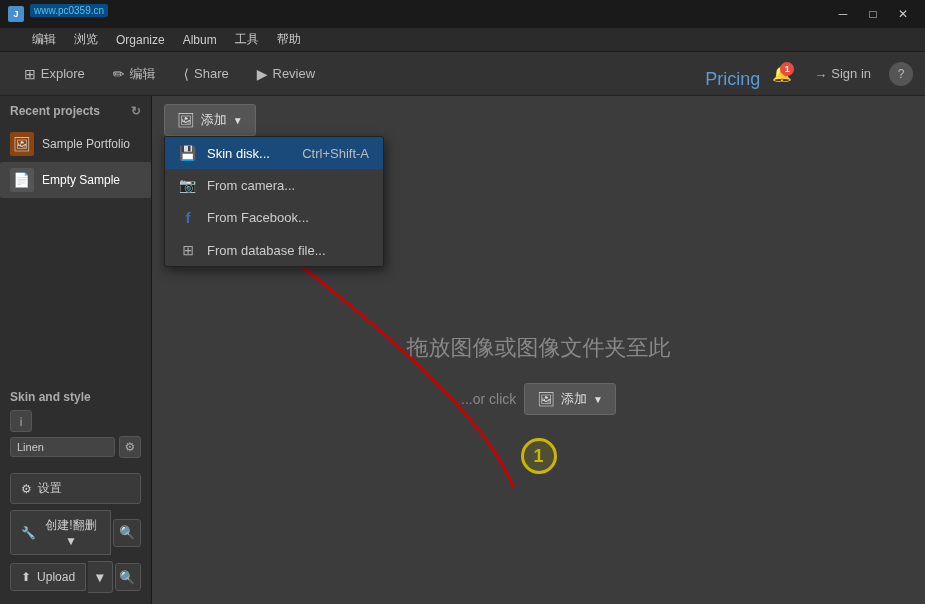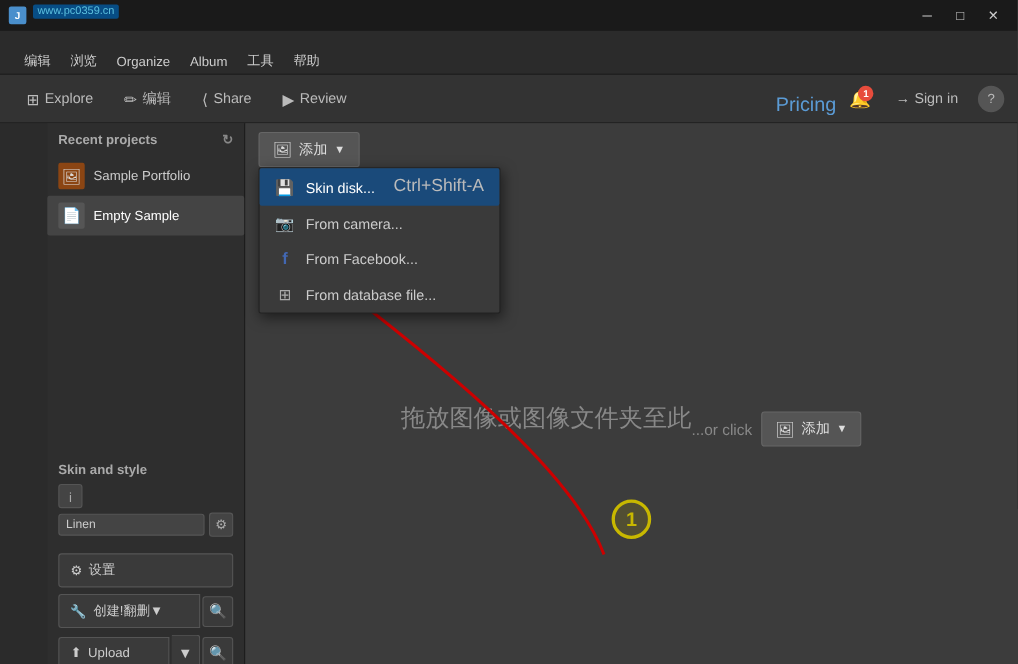--- a/index.html
+++ b/index.html
@@ -57,24 +57,23 @@
       align-items: center;
       justify-content: center;
     }
 
     
     #menubar {
       height: 24px;
       background: #2b2b2b;
       display: flex;
       align-items: center;
-      padding: 0 14px;
+      padding: 0 24px;
       gap: 2px;
       border-bottom: 1px solid #1a1a1a;
-      margin-top: 16px;
     }
     .menu-item {
       padding: 2px 8px;
       color: #ccc;
       font-size: 12px;
       cursor: pointer;
       border-radius: 2px;
     }
 
     
@@ -168,26 +167,25 @@
     }
 
     
     #main {
       display: flex;
       height: calc(604px - 28px - 24px - 44px);
     }
 
     
     #sidebar {
-      width: 180px;
+      width: 152px;
       background: #2e2e2e;
       border-right: 1px solid #1a1a1a;
       display: flex;
       flex-direction: column;
-      margin-left: 43px;
     }
     #recent-projects-header {
       display: flex;
       align-items: center;
       justify-content: space-between;
       padding: 8px 10px;
       font-size: 12px;
       color: #aaa;
       font-weight: 600;
     }
@@ -382,30 +380,30 @@
     }
     .dropdown-item .di-icon {
       font-size: 14px;
       width: 18px;
       text-align: center;
       color: #aaa;
     }
     .dropdown-item.highlighted .di-icon { color: #fff; }
     .shortcut-text {
       margin-left: auto;
-      font-size: 16px;
+      font-size: 13px;
       color: #888;
     }
     .dropdown-item.highlighted .shortcut-text { color: #bbb; }
 
     
     #dropzone {
       flex: 1;
       display: flex;
-      flex-direction: row;
+      flex-direction: column;
       align-items: center;
       justify-content: center;
       color: #888;
       font-size: 18px;
       position: relative;
     }
     #dropzone-text {
       font-size: 22px;
       color: #888;
       margin-bottom: 20px;

